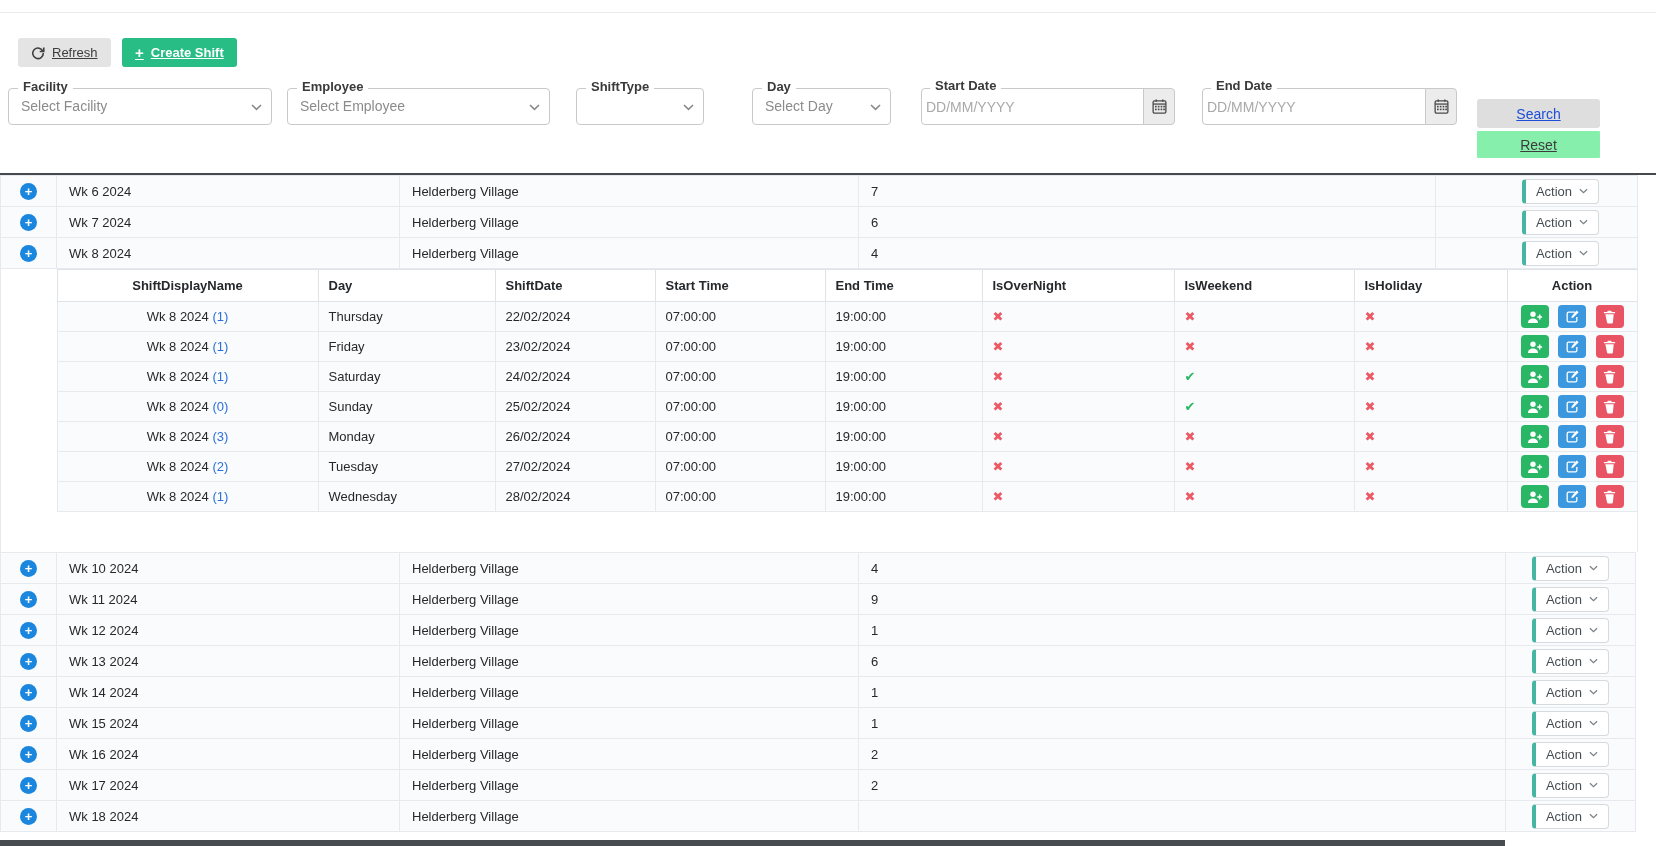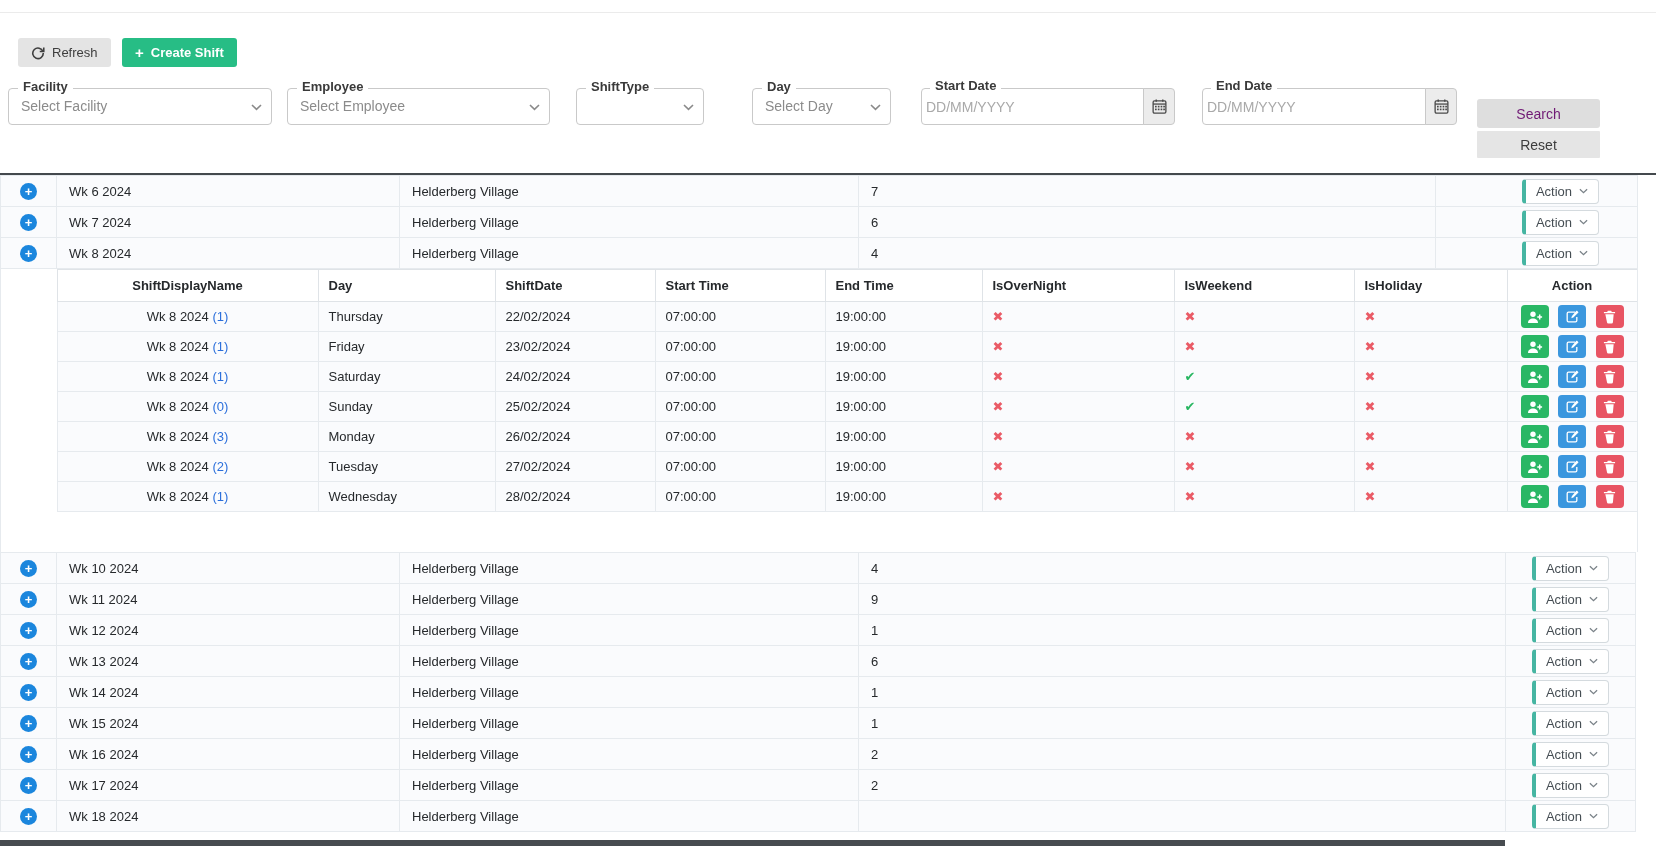--- a/index.html
+++ b/index.html
@@ -7,21 +7,21 @@
   body {
     position: relative;
     overflow: hidden;
     background: #ffffff;
     font-family: "Liberation Sans", sans-serif;
     color: #212529;
   }
   .top-divider { position:absolute; top:12px; left:0; width:1656px; height:1px; background:#ebebeb; }
 
   
-  .btn { border:none; cursor:pointer; font-family:"Liberation Sans",sans-serif; }
+  .btn { border:none; cursor:pointer; font-family:"Liberation Sans",sans-serif;text-decoration:underline; }
   .btn-refresh {
     position:absolute; left:18px; top:38px; height:29px; padding:0 13px;
     background:#e4e4e4; border-radius:3px; font-size:13px; color:#3d3d3d;
     display:inline-flex; align-items:center; gap:7px;
   }
   .btn-create {
     position:absolute; left:122px; top:38px; height:29px; padding:0 13px;
     background:#27bd85; border-radius:3px; font-size:13px; font-weight:700; color:#fff;
     display:inline-flex; align-items:center; gap:7px;
   }
@@ -55,23 +55,23 @@
     padding:0 10px 0 4px; font-size:14px; color:#555; outline:none;
     font-family:"Liberation Sans",sans-serif; background:#fff;
   }
   .dinput::placeholder { color:#a9a9a9; }
   .cal-btn {
     width:32px; height:37px; margin-left:-1px; background:#ececec;
     border:1px solid #c9c9c9; border-radius:0 4px 4px 0; cursor:pointer;
     display:inline-flex; align-items:center; justify-content:center;
   }
   .btn-search { position:absolute; left:1477px; top:99px;  width:123px; height:29px;
-    background:#dedede; border-radius:3px; font-size:14px; color:#701a75; }
+    background:#dedede; border-radius:3px; font-size:14px; color:#1d4ed8; }
   .btn-reset  { position:absolute; left:1477px; top:131px; width:123px; height:27px;
-    background:#e5e5e5; border-radius:1px; font-size:14px; color:#3c3c3c; }
+    background:#86efac; border-radius:1px; font-size:14px; color:#3c3c3c; }
 
   
   .table-topline { position:absolute; top:173px; left:0; width:1656px; height:2px; background:#44494d; }
   .grid-area { position:absolute; top:175px; left:0; width:1637px; }
 
   table { border-collapse:collapse; table-layout:fixed; font-size:13px; color:#26292c; }
   .tblA { width:1637px; }
   .tblB { width:1635px; }
 
   .tblA th {

